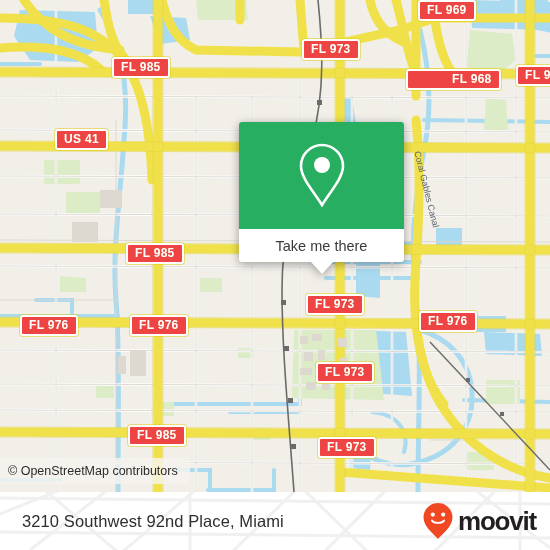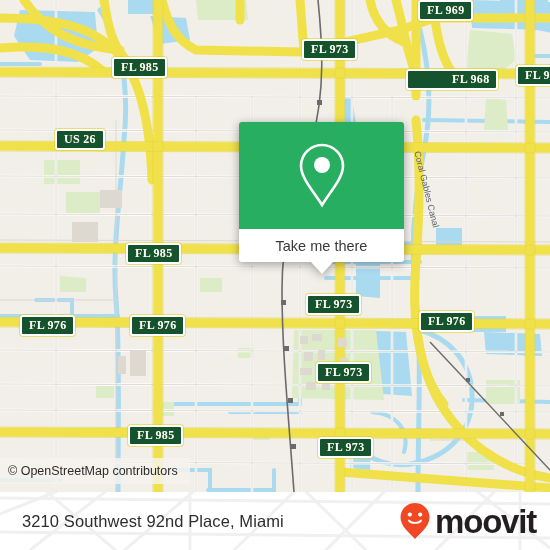--- a/index.html
+++ b/index.html
@@ -24,27 +24,27 @@
     left: 0; top: 0;
     width: 550px; height: 492px;
     overflow: hidden;
     background: #f2efe9;
   }
   #map-svg { display: block; }
 
   
   .shield {
     position: absolute;
-    background: #14532d;
+    background: #ef4444;
     border: 2px solid #ffffff;
     border-radius: 3px;
     color: #ffffff;
     font-size: 12px;
     font-weight: bold;
-    font-family: Liberation Serif, serif;
+    font-family: Liberation Sans, sans-serif;
     letter-spacing: .3px;
     padding: 2px 7px 3px 7px;
     white-space: nowrap;
     line-height: 12px;
     box-shadow: 0 0 0 1px rgba(220,205,30,.55);
     text-shadow: 0 0 1px rgba(160,150,20,.35);
   }
 
   
   .canal-label {
@@ -143,21 +143,21 @@
     color: #2e2e2e;
     font-family: "Liberation Sans", sans-serif;
     letter-spacing: .1px;
   }
   #brand {
     display: flex;
     align-items: center;
     gap: 4px;
   }
   #brand-word {
-    font-size: 33px;
+    font-size: 26px;
     font-weight: bold;
     color: #231f20;
     font-family: "Liberation Sans", sans-serif;
     letter-spacing: -1.2px;
     line-height: 31px;
   }
 </style>
 </head>
 <body>
 
@@ -358,21 +358,21 @@
           <rect x="118" y="356" width="8" height="18"></rect>
         </g>
       </g>
     </svg>
 
     <div class="shield" style="left:418px; top:0px;">FL 969</div>
     <div class="shield" style="left:302px; top:39px;">FL 973</div>
     <div class="shield" style="left:112px; top:57px;">FL 985</div>
     <div class="shield" style="left:406px; top:69px;padding-left:44px;">FL 968</div>
     <div class="shield" style="left:516px; top:65px;">FL 96</div>
-    <div class="shield" style="left:55px;  top:129px;">US 26</div>
+    <div class="shield" style="left:55px;  top:129px;">US 41</div>
     <div class="shield" style="left:126px; top:243px;">FL 985</div>
     <div class="shield" style="left:306px; top:294px;">FL 973</div>
     <div class="shield" style="left:20px;  top:315px;">FL 976</div>
     <div class="shield" style="left:130px; top:315px;">FL 976</div>
     <div class="shield" style="left:419px; top:311px;">FL 976</div>
     <div class="shield" style="left:316px; top:362px;">FL 973</div>
     <div class="shield" style="left:128px; top:425px;">FL 985</div>
     <div class="shield" style="left:318px; top:437px;">FL 973</div>
 
     <div class="canal-label" style="left:422px; top:150px; transform: rotate(76deg);">Coral Gables Canal</div>

